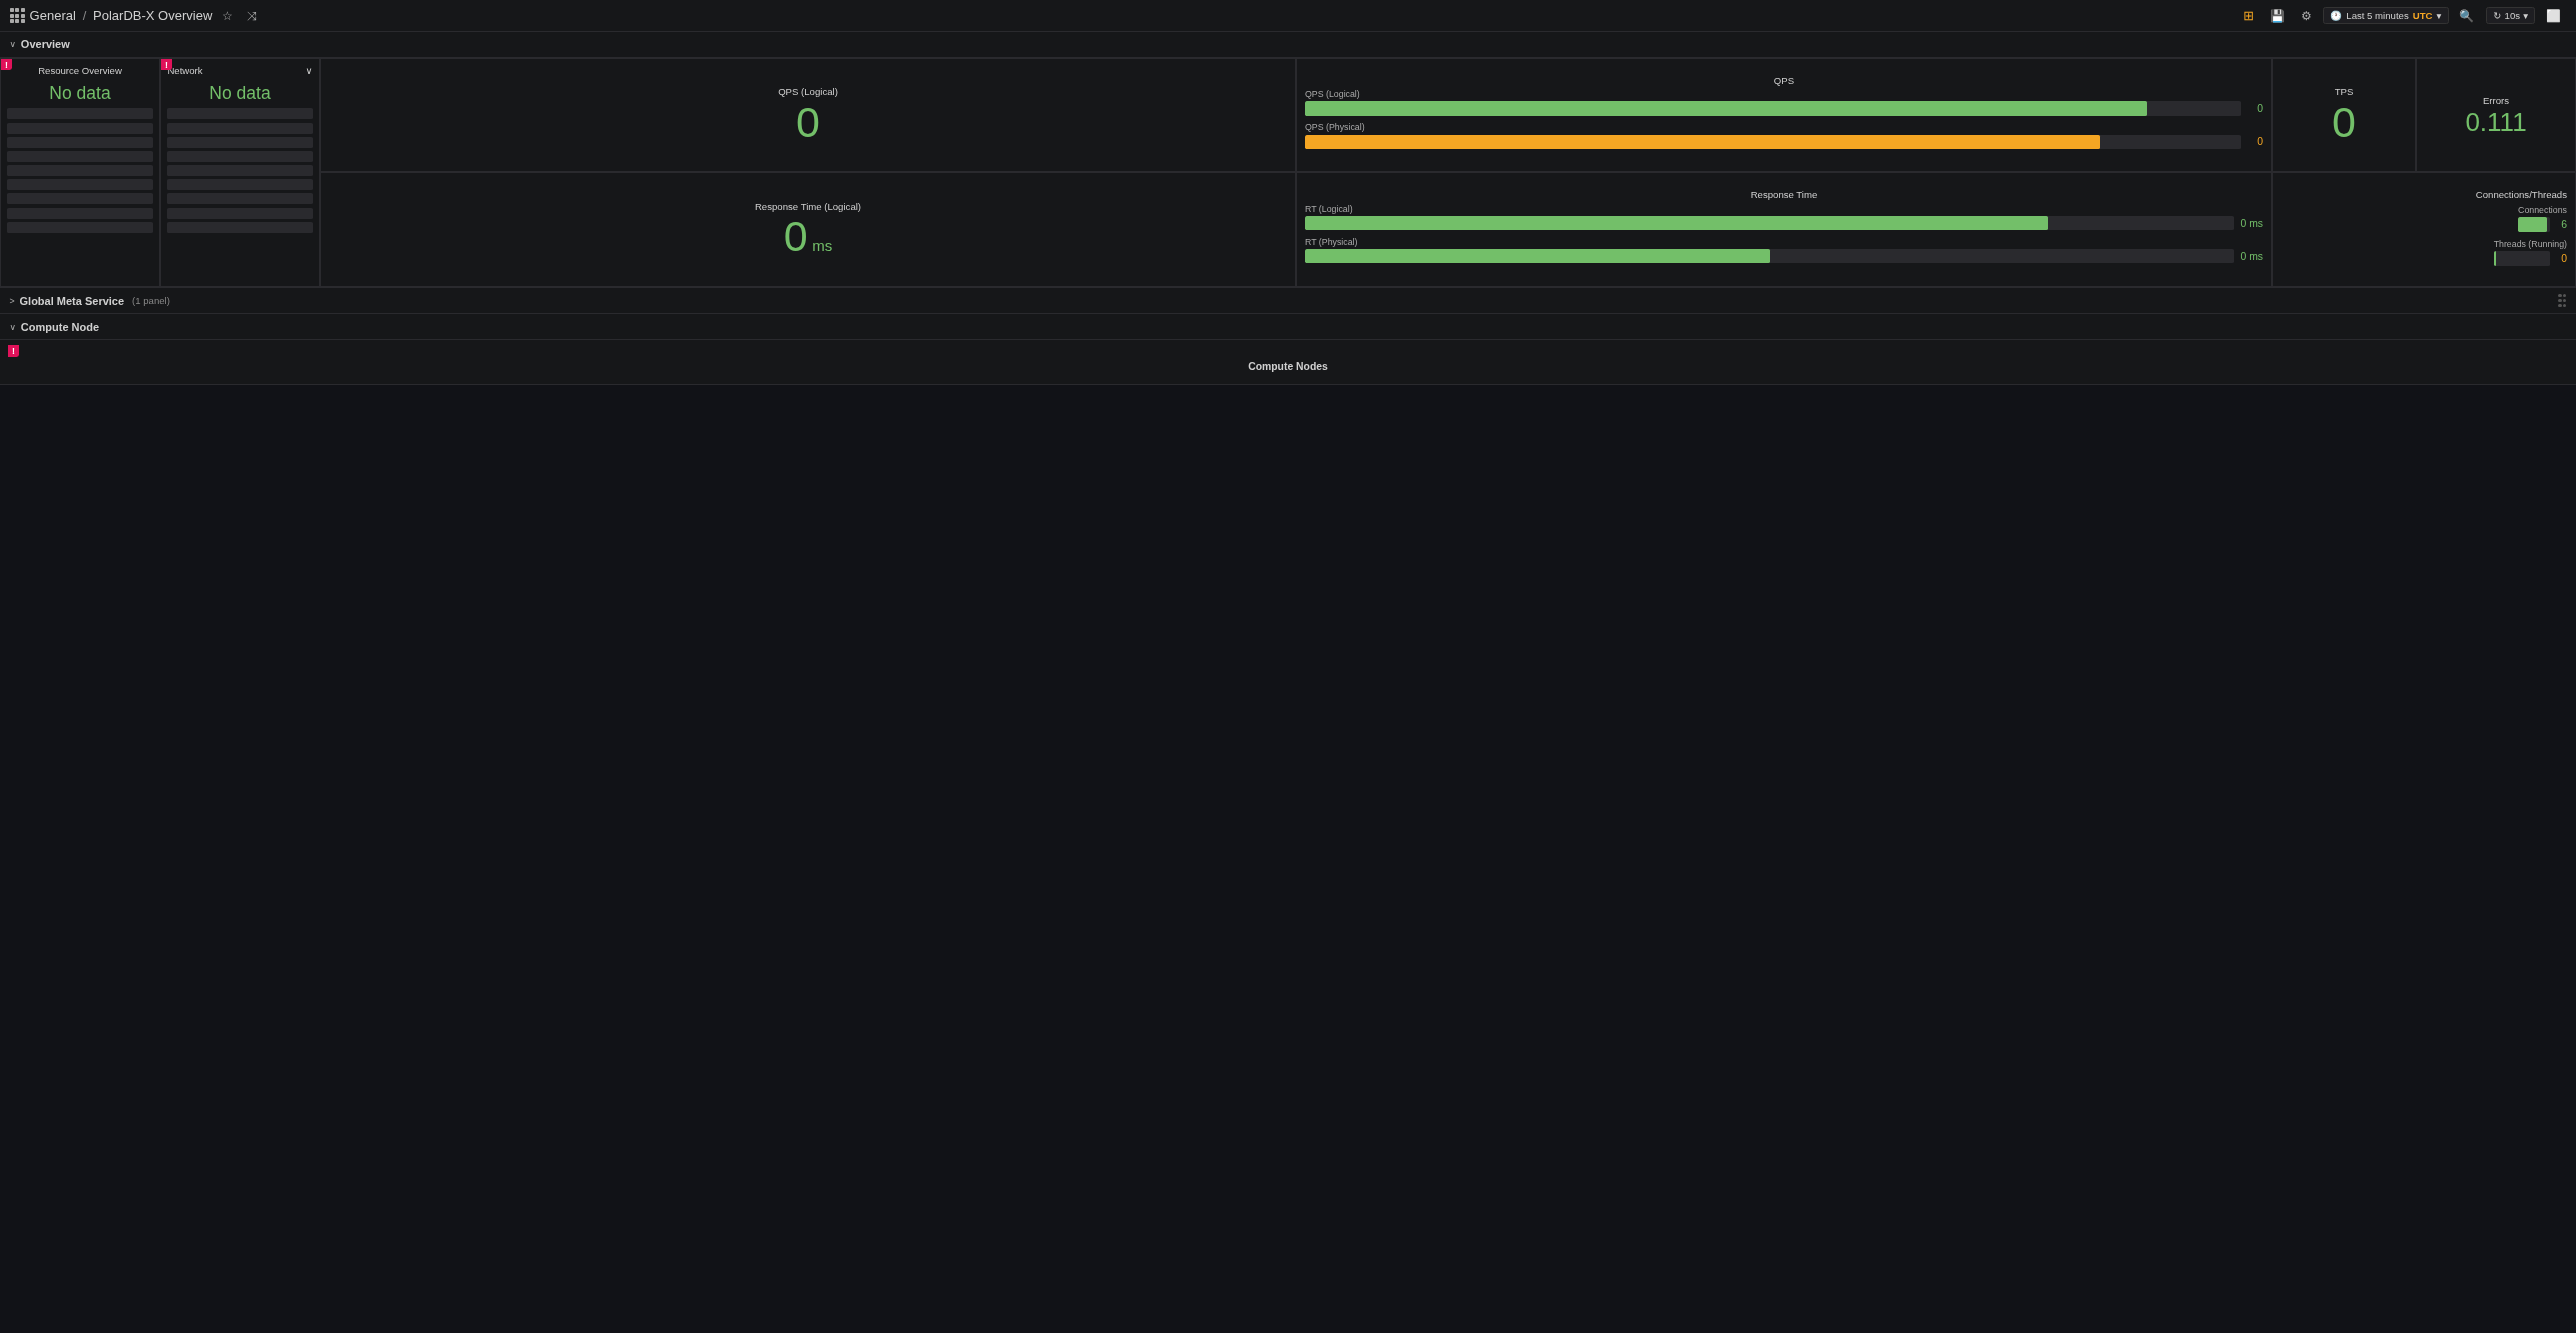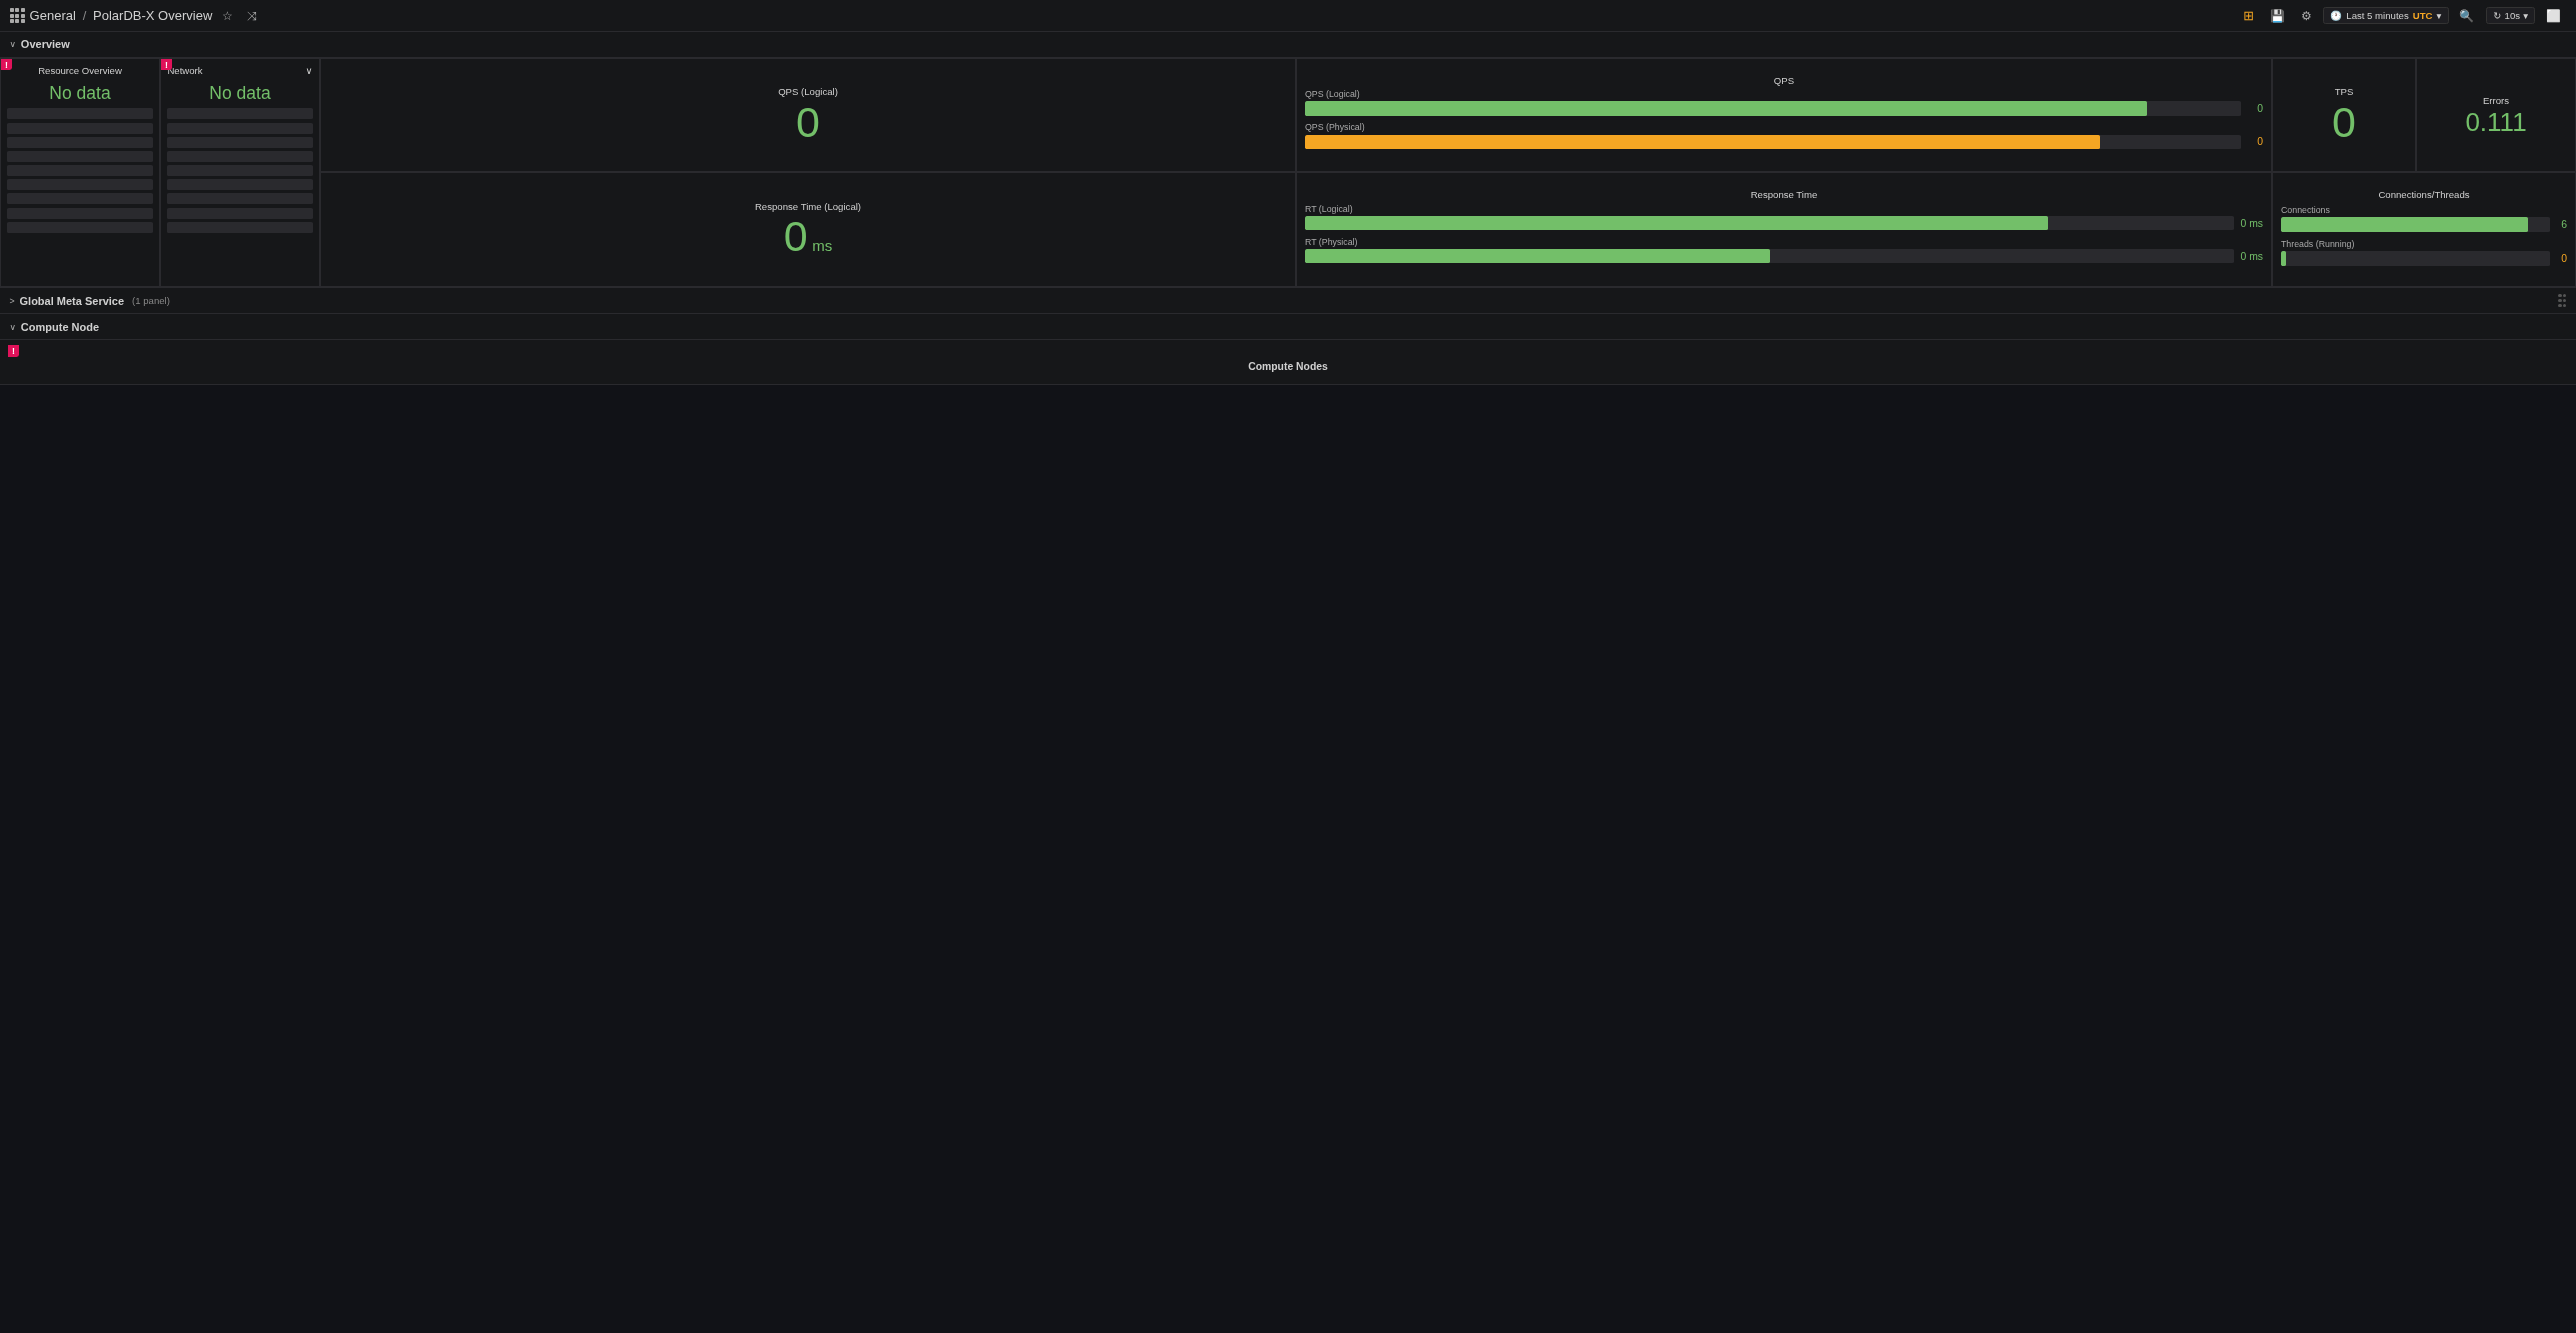--- a/index.html
+++ b/index.html
@@ -201,20 +201,21 @@
     .bar-yellow { background: #f5a623; }
     .bar-green-val { color: #73bf69; }
     .bar-yellow-val { color: #f5a623; }
 
     
     .ct-panel {
       display: flex;
       flex-direction: column;
       justify-content: space-around;
       padding: 14px 8px;
+      align-items: flex-end;
     }
     .ct-row { display: flex; flex-direction: column; gap: 2.4px; margin-bottom: 4.8px; }
     .ct-label { font-size: 8.8px; color: #aaa; }
     .ct-bar-row { display: flex; align-items: center; gap: 6.4px; }
     .ct-bar-bg { flex: 1; height: 14.4px; background: #2a2a2e; border-radius: 1.6px; overflow: hidden; }
     .ct-bar-fill { height: 100%; background: #73bf69; border-radius: 1.6px; }
     .ct-val { font-size: 10.4px; color: #73bf69; min-width: 11px; text-align: right; }
     .ct-val-yellow { color: #f5a623; }
     .table-title {
       text-align: center;

